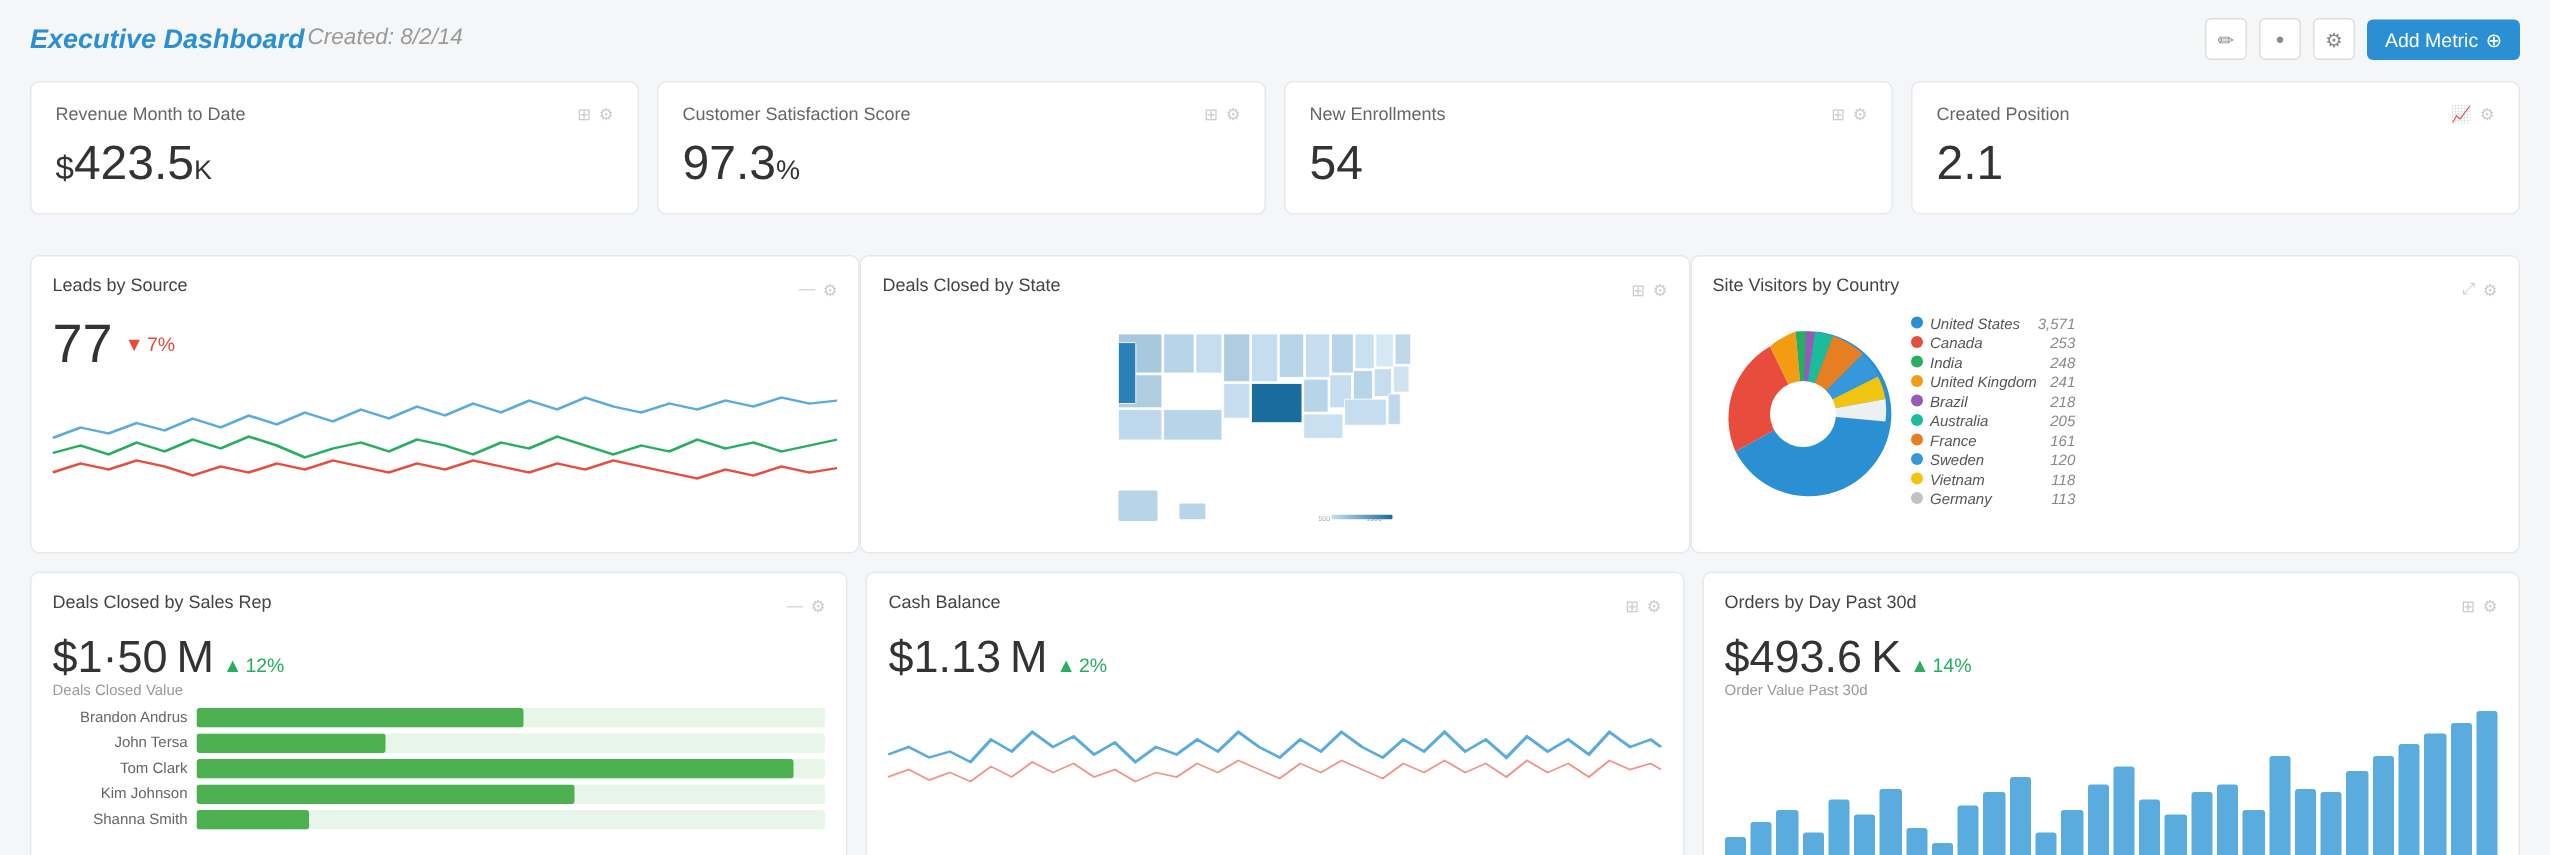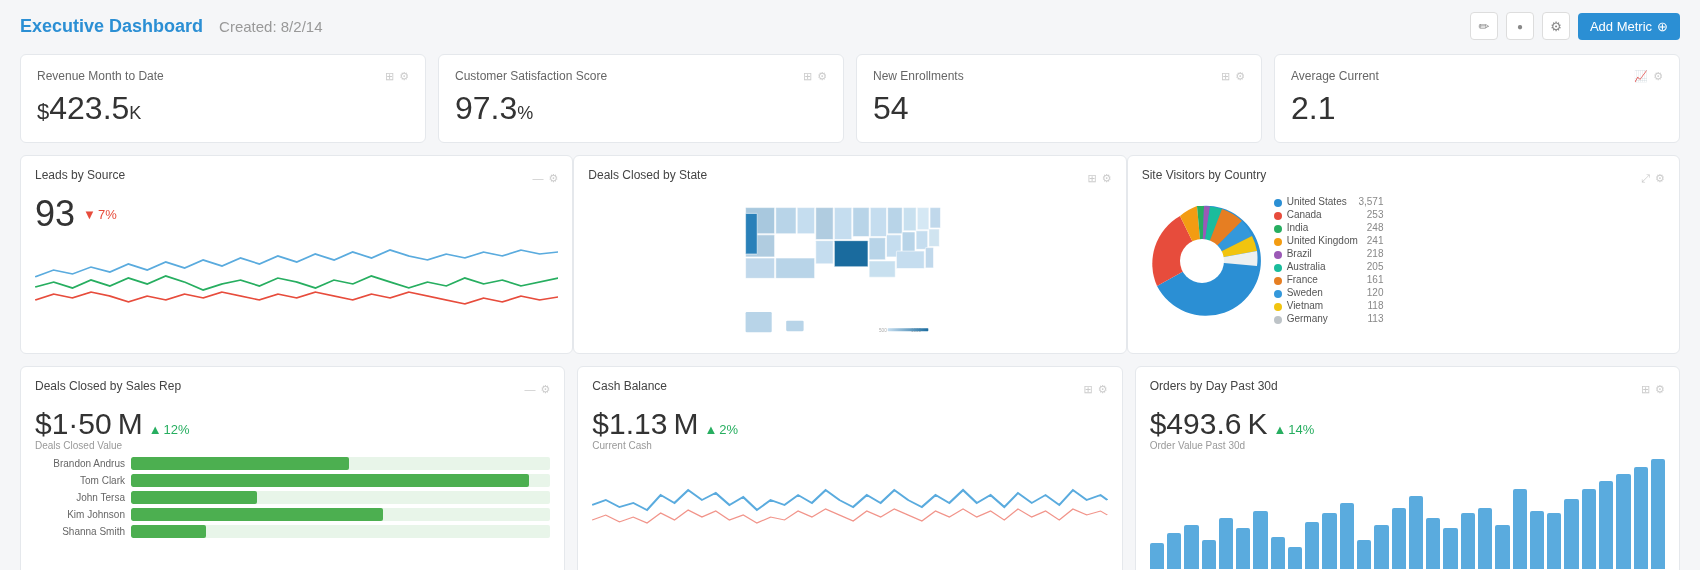--- a/index.html
+++ b/index.html
@@ -15,22 +15,22 @@
     }
     
     .header {
       display: flex;
       align-items: center;
       justify-content: space-between;
       margin-bottom: 14px;
     }
     .header-left {
       display: flex;
-      align-items: center;
-      gap: 16px;
+      gap: 2px;
+      font-style: italic;
     }
     .dashboard-title {
       color: #2b8fd4;
       font-size: 18px;
       font-weight: 600;
     }
     .created-label {
       color: #999;
       font-size: 15px;
     }
@@ -63,21 +63,21 @@
       display: flex;
       align-items: center;
       gap: 5px;
       font-weight: 500;
     }
     
     .metrics-row {
       display: grid;
       grid-template-columns: repeat(4, 1fr);
       gap: 12px;
-      margin-bottom: 12px;
+      margin-bottom: 27px;
     }
     .metric-card {
       background: #fff;
       border-radius: 6px;
       border: 1px solid #e5e8ec;
       padding: 14px 16px 16px;
     }
     .card-header {
       display: flex;
       align-items: center;
@@ -177,23 +177,24 @@
       align-items: center;
       gap: 12px;
     }
     .legend-list {
       list-style: none;
       font-size: 10px;
       color: #555;
     }
     .legend-list li {
       display: flex;
-      align-items: flex-end;
+      align-items: flex-start;
       gap: 5px;
       margin-bottom: 2px;
+      font-style: italic;
     }
     .legend-dot {
       width: 8px;
       height: 8px;
       border-radius: 50%;
       flex-shrink: 0;
     }
     .legend-name {
       flex: 1;
     }
@@ -331,42 +332,42 @@
         <div class="card-icons">
           <span class="card-icon">⊞</span>
           <span class="card-icon">⚙</span>
         </div>
       </div>
       <div class="metric-value">54</div>
     </div>
 
     <div class="metric-card">
       <div class="card-header">
-        <span class="card-title">Average Current</span>
+        <span class="card-title">Created Position</span>
         <div class="card-icons">
           <span class="card-icon">📈</span>
           <span class="card-icon">⚙</span>
         </div>
       </div>
       <div class="metric-value">2.1</div>
     </div>
   </div>
 
   <div class="charts-row">
 
     <div class="chart-card">
       <div class="card-header">
         <span class="chart-title">Leads by Source</span>
         <div class="card-icons">
           <span class="card-icon">—</span>
           <span class="card-icon">⚙</span>
         </div>
       </div>
       <div class="leads-value">
-        <span>93</span>
+        <span>77</span>
         <span class="change-down">
           <span>▼</span>
           <span>7%</span>
         </span>
       </div>
       
       <svg class="sparkline-area" viewBox="0 0 280 80" preserveAspectRatio="none">
 
         <polyline fill="none" stroke="#5aabde" stroke-width="1.5" points="0,45 10,38 20,42 30,35 40,40 50,32 60,38 70,30 80,36 90,28 100,34 110,26 120,32 130,24 140,30 150,22 160,28 170,20 180,26 190,18 200,24 210,28 220,22 230,26 240,20 250,24 260,18 270,22 280,20"></polyline>
 
@@ -548,29 +549,29 @@
       <div class="sub-label">Deals Closed Value</div>
 
       <div>
         <div class="bar-row">
           <span class="bar-label">Brandon Andrus</span>
           <div class="bar-bg">
               <div class="bar-fill" style="width:52%"></div>
             </div>
         </div>
         <div class="bar-row">
+          <span class="bar-label">John Tersa</span>
+          <div class="bar-bg">
+              <div class="bar-fill" style="width:30%"></div>
+            </div>
+        </div>
+        <div class="bar-row">
           <span class="bar-label">Tom Clark</span>
           <div class="bar-bg">
               <div class="bar-fill" style="width:95%"></div>
-            </div>
-        </div>
-        <div class="bar-row">
-          <span class="bar-label">John Tersa</span>
-          <div class="bar-bg">
-              <div class="bar-fill" style="width:30%"></div>
             </div>
         </div>
         <div class="bar-row">
           <span class="bar-label">Kim Johnson</span>
           <div class="bar-bg">
               <div class="bar-fill" style="width:60%"></div>
             </div>
         </div>
         <div class="bar-row">
           <span class="bar-label">Shanna Smith</span>
@@ -590,21 +591,20 @@
         </div>
       </div>
       <div class="big-metric">
         <span>$1.13</span>
         <span>M</span>
         <span class="change-up">
           <span>▲</span>
           <span>2%</span>
         </span>
       </div>
-      <div class="sub-label">Current Cash</div>
       
       <svg class="cash-sparkline" viewBox="0 0 300 80" preserveAspectRatio="none">
         <polyline fill="none" stroke="#5aabde" stroke-width="1.5" points="0,40 8,35 16,42 24,38 32,45 40,30 48,38 56,25 64,35 72,28 80,40 88,32 96,45 104,35 112,40 120,30 128,38 136,25 144,35 152,42 160,30 168,38 176,25 184,35 192,42 200,30 208,38 216,25 224,38 232,30 240,42 248,28 256,38 264,30 272,40 280,25 288,35 296,30 300,35"></polyline>
         <polyline fill="none" stroke="#e74c3c" stroke-width="1" opacity="0.6" points="0,55 8,50 16,57 24,52 32,58 40,48 48,55 56,45 64,52 72,46 80,55 88,50 96,58 104,52 112,55 120,46 128,52 136,44 144,50 152,56 160,46 168,52 176,44 184,50 192,56 200,46 208,52 216,44 224,52 232,46 240,55 248,44 256,52 264,46 272,55 280,44 288,50 296,46 300,50"></polyline>
       </svg>
     </div>
 
     <div class="bottom-card">
       <div class="card-header">
         <span class="chart-title">Orders by Day Past 30d</span>

